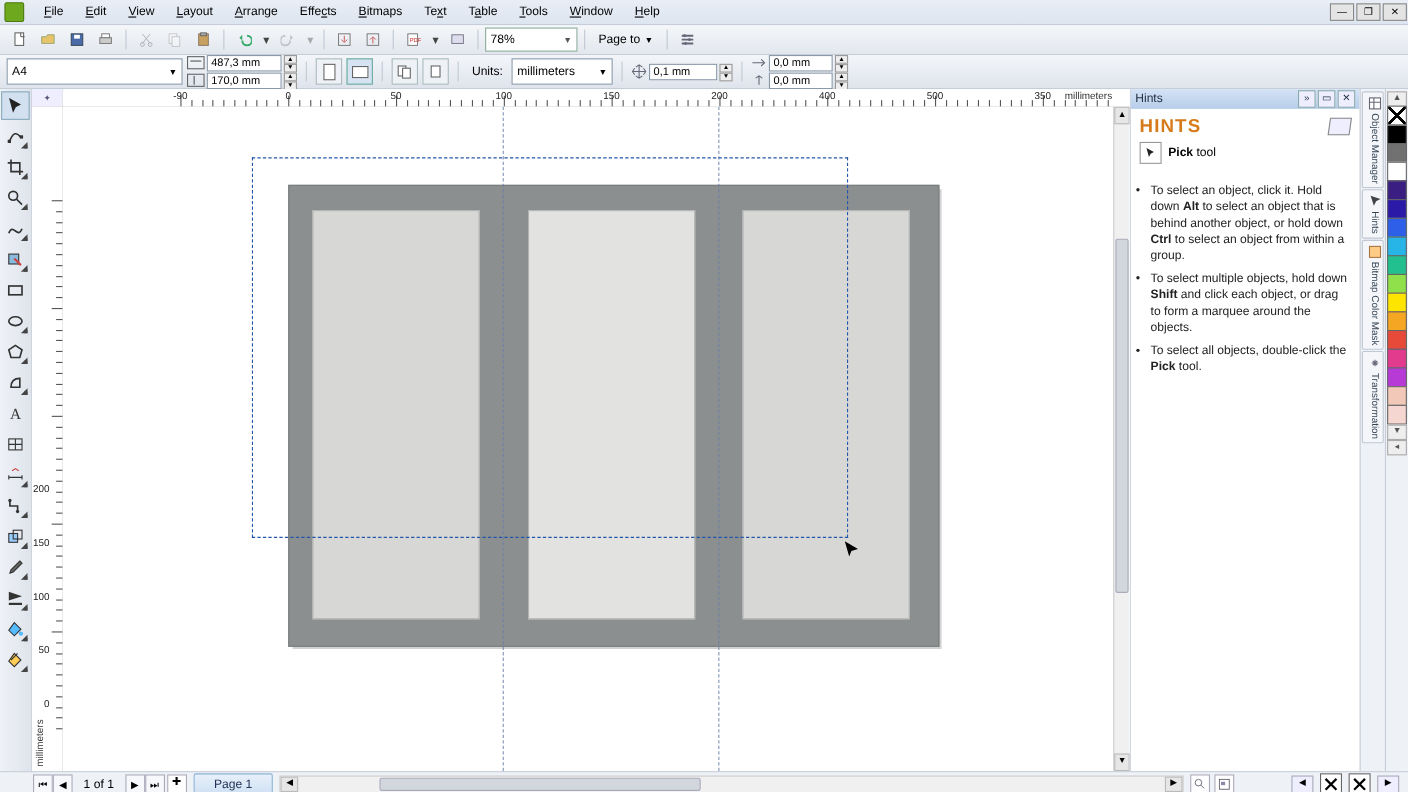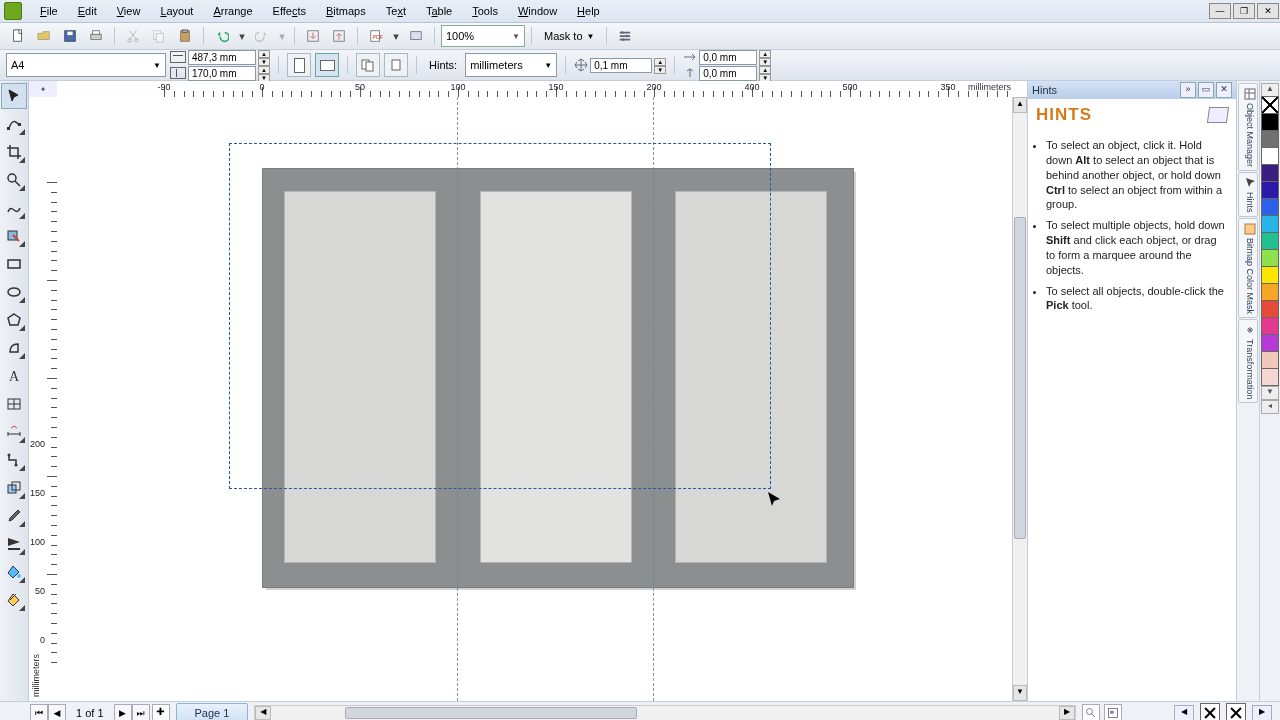--- a/index.html
+++ b/index.html
@@ -224,26 +224,26 @@
       </svg>
     </div>
   <div class="tbtn" style="width:10px">▾</div>
   <div class="tbtn">
       <svg viewBox="0 0 16 16">
         <rect x="2" y="3" width="12" height="9" fill="#dde" stroke="#778"></rect>
       </svg>
     </div>
   <div class="tsep"></div>
   <div class="zoom">
-      <span>100%</span>
+      <span>78%</span>
       <span class="dd">▼</span>
     </div>
   <div class="tsep"></div>
   <div class="snap">
-      <span>Mask to</span>
+      <span>Page to</span>
       <span style="font-size:8px">▼</span>
     </div>
   <div class="tsep"></div>
   <div class="tbtn">
       <svg viewBox="0 0 16 16">
         <path d="M2 4h12M2 8h12M2 12h12" stroke="#667" stroke-width="2"></path>
         <circle cx="5" cy="4" r="1.5" fill="#667"></circle>
         <circle cx="10" cy="8" r="1.5" fill="#667"></circle>
         <circle cx="6" cy="12" r="1.5" fill="#667"></circle>
       </svg>
@@ -286,21 +286,21 @@
         <rect x="2" y="3" width="7" height="9" fill="#fff" stroke="#666"></rect>
         <rect x="6" y="5" width="7" height="9" fill="#fff" stroke="#666"></rect>
       </svg>
     </div>
   <div class="orient">
       <svg width="16" height="16">
         <rect x="4" y="3" width="8" height="10" fill="#fff" stroke="#666"></rect>
       </svg>
     </div>
   <div class="tsep"></div>
-  <span class="unitlbl">Hints:</span>
+  <span class="unitlbl">Units:</span>
   <div class="combo unitsel">
       <span>millimeters</span>
       <span style="font-size:8px">▼</span>
     </div>
   <div class="tsep"></div>
   <div class="dimrow">
       <svg width="14" height="14">
         <path d="M7 1v12M1 7h12M4 3l3-2 3 2M4 11l3 2 3-2M3 4L1 7l2 3M11 4l2 3-2 3" fill="none" stroke="#667"></path>
       </svg>
       <div class="dimbox" style="width:54px">0,1 mm</div>
@@ -641,20 +641,28 @@
       <div class="ctrls">
         <div>»</div>
         <div>▭</div>
         <div>✕</div>
       </div>
     </div>
     <div class="hintstitle">
         <span>HINTS</span>
         <div class="booklet"></div>
       </div>
+    <div class="toolrow">
+      <div class="pickbox">
+          <svg width="12" height="12" viewBox="0 0 16 16">
+            <path d="M3 2l3 11 2-4 4-2z" fill="#222"></path>
+          </svg>
+        </div>
+      <span><b>Pick</b><span> tool</span></span>
+    </div>
     <ul class="hintlist" id="hintlist">
         <li>To select an object, click it. Hold down <b>Alt</b> to select an object that is behind another object, or hold down <b>Ctrl</b> to select an object from within a group.</li>
         <li>To select multiple objects, hold down <b>Shift</b> and click each object, or drag to form a marquee around the objects.</li>
         <li>To select all objects, double-click the <b>Pick</b> tool.</li>
       </ul>
   </div>
 
   <div class="dockertabs">
     <div class="dtab"><svg class="ic" viewBox="0 0 14 14">
           <rect x="2" y="2" width="10" height="10" fill="#fff" stroke="#667"></rect>

